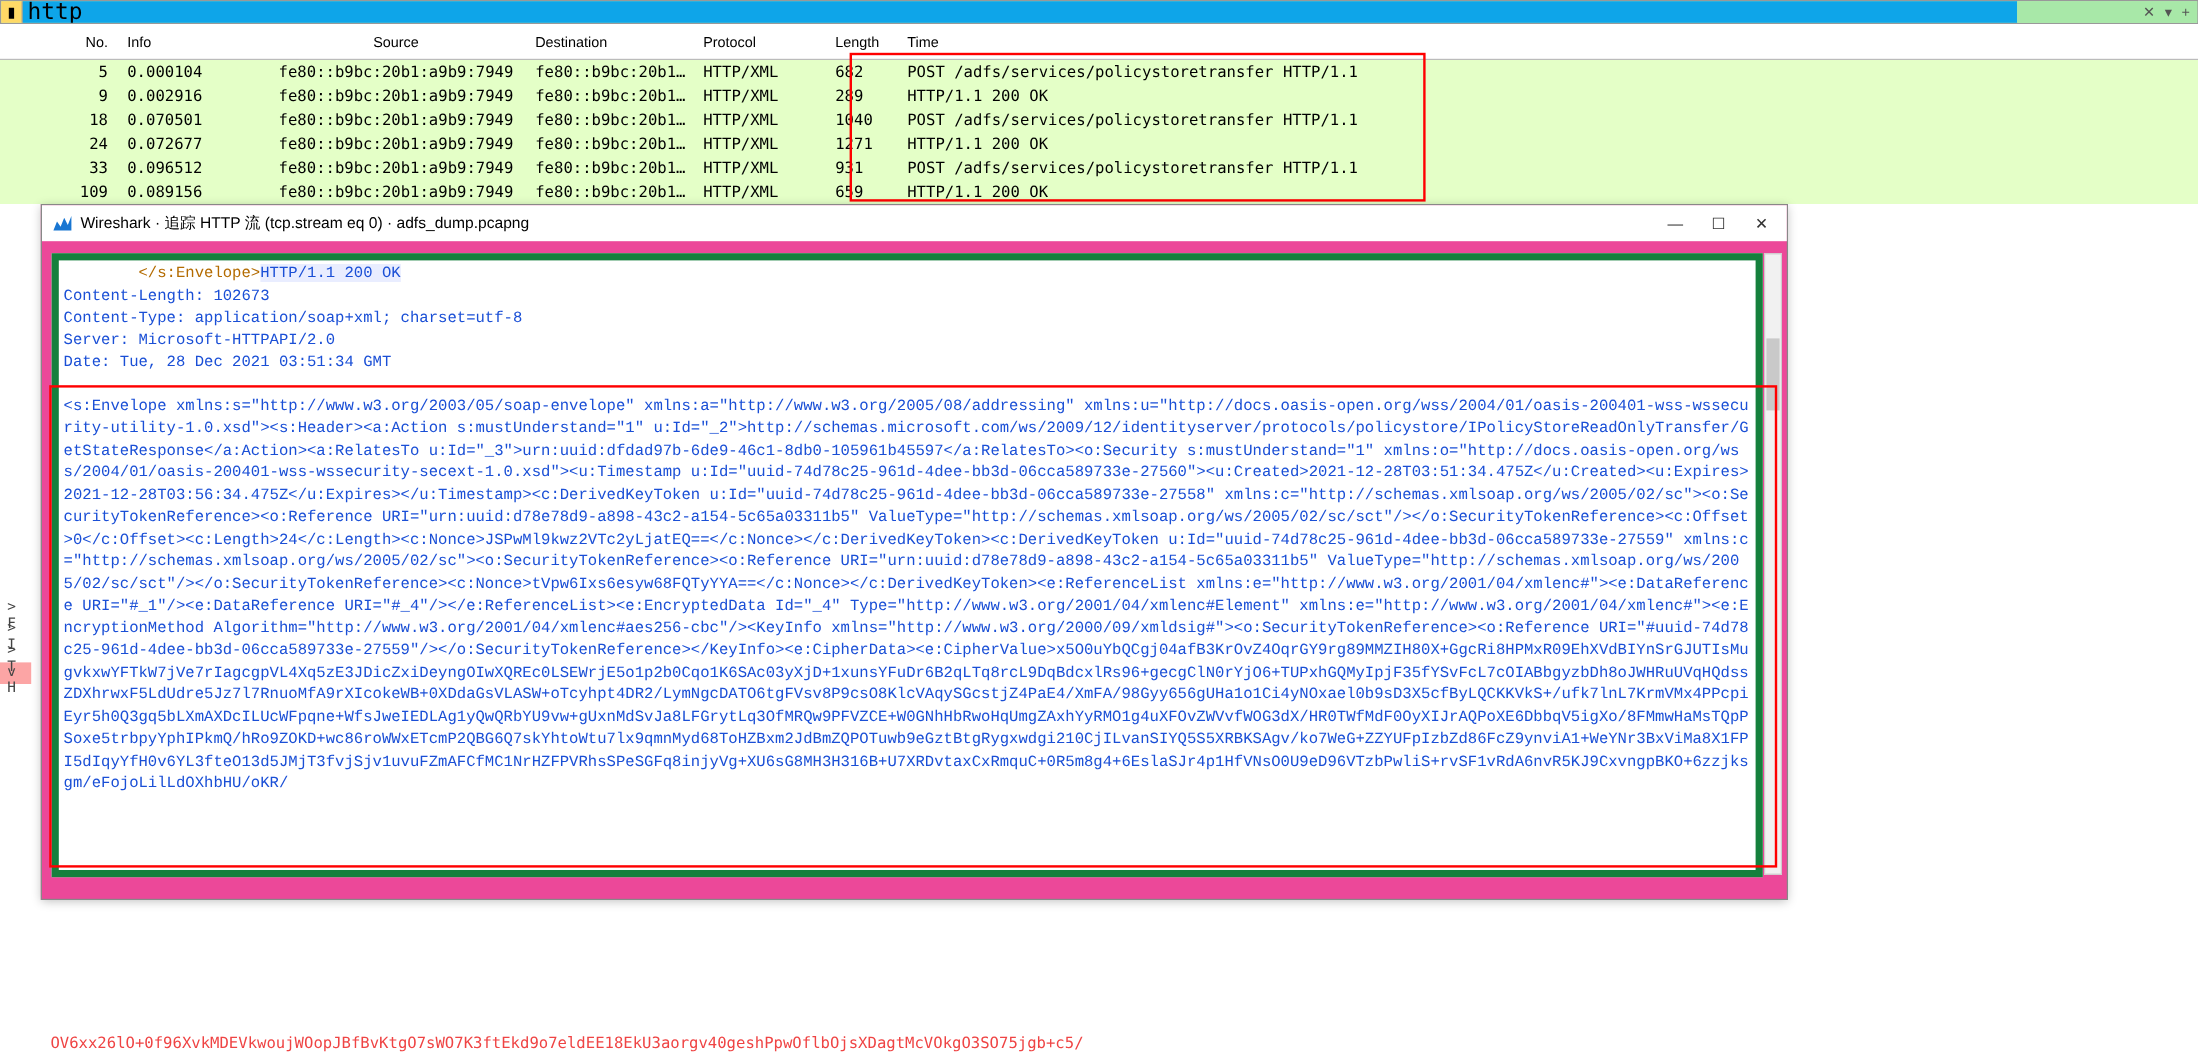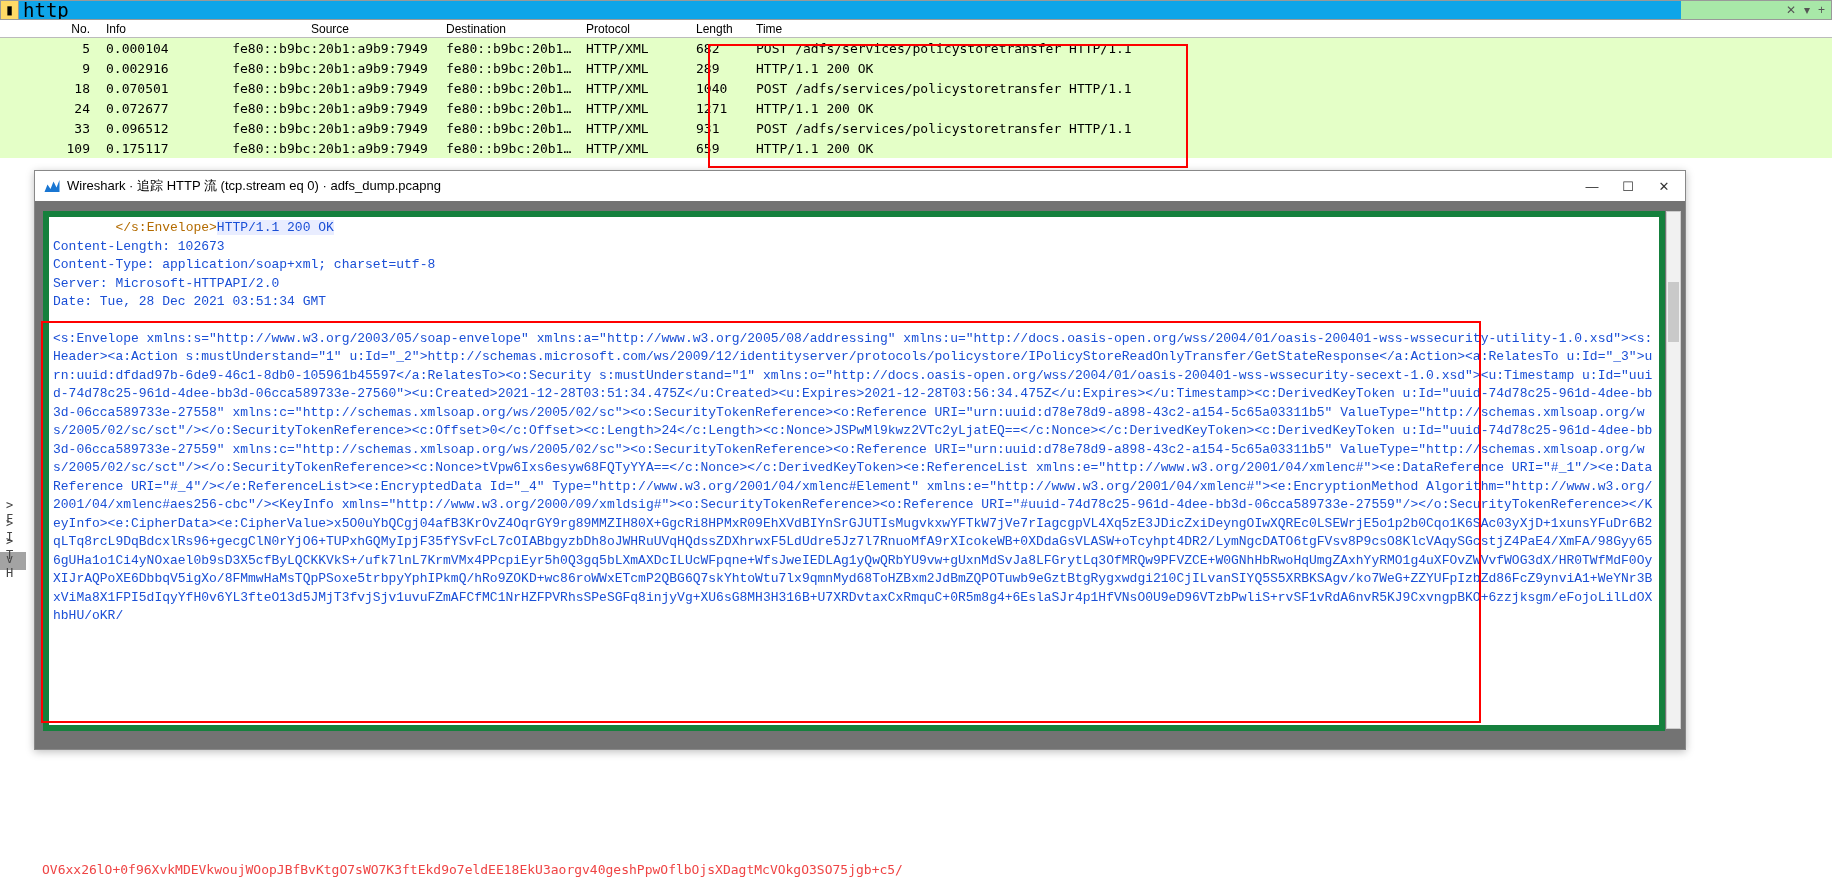--- a/index.html
+++ b/index.html
@@ -6,38 +6,38 @@
 body { font-family:"Segoe UI",Tahoma,sans-serif; font-size:12px; background:#fff; width:1832px; height:880px; overflow:hidden; position:relative; }
 
 
 .filter-bar { display:flex; align-items:center; height:20px; background:#b8f5b8; border:1px solid #999; }
 .filter-icon { width:18px; display:flex; justify-content:center; align-items:center; background:#ffd966; height:100%; border-right:1px solid #999; }
 .filter-input { flex:1; height:100%; border:none; outline:none; background:#0ea5e9; padding:0 4px; font-family:Consolas,monospace; font-size:19px; }
 .filter-end { width:150px; background:#a8e8a8; height:100%; display:flex; align-items:center; justify-content:flex-end; padding-right:6px; }
 .filter-end span { margin-left:8px; color:#555; cursor:pointer; }
 
 
-.pkt-head { display:flex; background:#fff; border-bottom:1px solid #bbb; height:18px; align-items:center; }
+.pkt-head { display:flex; background:#fff; border-bottom:1px solid #bbb; height:30px; align-items:center; }
 .pkt-head > div { padding:0 6px; font-size:12px; }
 .pkt-rows { }
 .pkt-row { display:flex; height:20px; align-items:center; font-family:Consolas,monospace; font-size:13px; background:#e4ffc7; }
 .pkt-row > div { padding:0 6px; white-space:nowrap; overflow:hidden; }
 .c-no   { width:100px; text-align:right; padding-right:10px !important; }
 .c-time { width:120px; }
 .c-src  { width:220px;text-align:center; }
 .c-dst  { width:140px; }
 .c-proto{ width:110px; }
 .c-len  { width:60px; text-align:left; padding-right:6px !important; }
 .c-info { flex:1; }
 .redbox { position:absolute; border:2px solid red; pointer-events:none; }
 
 
 .win {
-  position:absolute; left:34px; top:170px; width:1652px; height:580px;
-  background:#737373; border:1px solid #888; box-shadow:0 2px 8px rgba(0,0,0,0.25);
+  position:absolute; left:34px; top:170px; width:1456px; height:580px;
+  background:#ec4899; border:1px solid #888; box-shadow:0 2px 8px rgba(0,0,0,0.25);
 }
 .win-title { height:30px; display:flex; align-items:center; padding:0 8px; background:#fff; }
 .win-title .fin { width:18px; height:18px; margin-right:6px; }
 .win-title .txt { flex:1; font-size:13px; }
 .win-btns { display:flex; gap:22px; padding-right:6px; }
 .win-btns span { width:14px; text-align:center; color:#333; cursor:pointer; font-size:13px; }
 
 .stream {
   position:absolute; left:8px; top:40px; right:20px; height:520px;
   border:6px solid #15803d; background:#fff; overflow:hidden;
@@ -46,21 +46,21 @@
 .hdr-close { color:#b36b00; }
 .hdr-resp  { color:#1a4fd6; background:#e9edff; }
 .hdr-line  { color:#1a4fd6; }
 .soap { color:#1a4fd6; word-break:break-all; white-space:pre-wrap; }
 .scroll-v { position:absolute; right:4px; top:40px; bottom:20px; width:15px; background:#f1f1f1; border:1px solid #ccc; }
 .scroll-thumb { position:absolute; left:1px; right:1px; top:70px; height:60px; background:#c9c9c9; }
 
 
 .left-sliver { position:absolute; left:0; top:498px; width:26px; }
 .left-sliver div { height:18px; font-family:Consolas,monospace; font-size:12px; color:#444; padding-left:6px; }
-.left-sliver .hl { background:#a3a3a3; }
+.left-sliver .hl { background:#fca5a5; }
 
 .bottom-clip { position:absolute; left:34px; right:0; bottom:0; height:18px; font-family:Consolas,monospace; font-size:13px; color:#ef4444; padding-left:8px; white-space:nowrap; overflow:hidden; }
 </style>
 </head>
 <body>
 
 <div class="filter-bar">
   <div class="filter-icon">▮</div>
   <input class="filter-input" value="http" style="">
   <div class="filter-end">
@@ -121,21 +121,21 @@
       <div class="c-no">33</div>
       <div class="c-time">0.096512</div>
       <div class="c-src">fe80::b9bc:20b1:a9b9:7949</div>
       <div class="c-dst">fe80::b9bc:20b1…</div>
       <div class="c-proto">HTTP/XML</div>
       <div class="c-len">931</div>
       <div class="c-info">POST /adfs/services/policystoretransfer HTTP/1.1</div>
     </div>
     <div class="pkt-row">
       <div class="c-no">109</div>
-      <div class="c-time">0.175117</div>
+      <div class="c-time">0.089156</div>
       <div class="c-src">fe80::b9bc:20b1:a9b9:7949</div>
       <div class="c-dst">fe80::b9bc:20b1…</div>
       <div class="c-proto">HTTP/XML</div>
       <div class="c-len">659</div>
       <div class="c-info">HTTP/1.1 200 OK</div>
     </div>
   </div>
 
 <div class="redbox" style="left:708px; top:44px; width:480px; height:124px;"></div>
 

